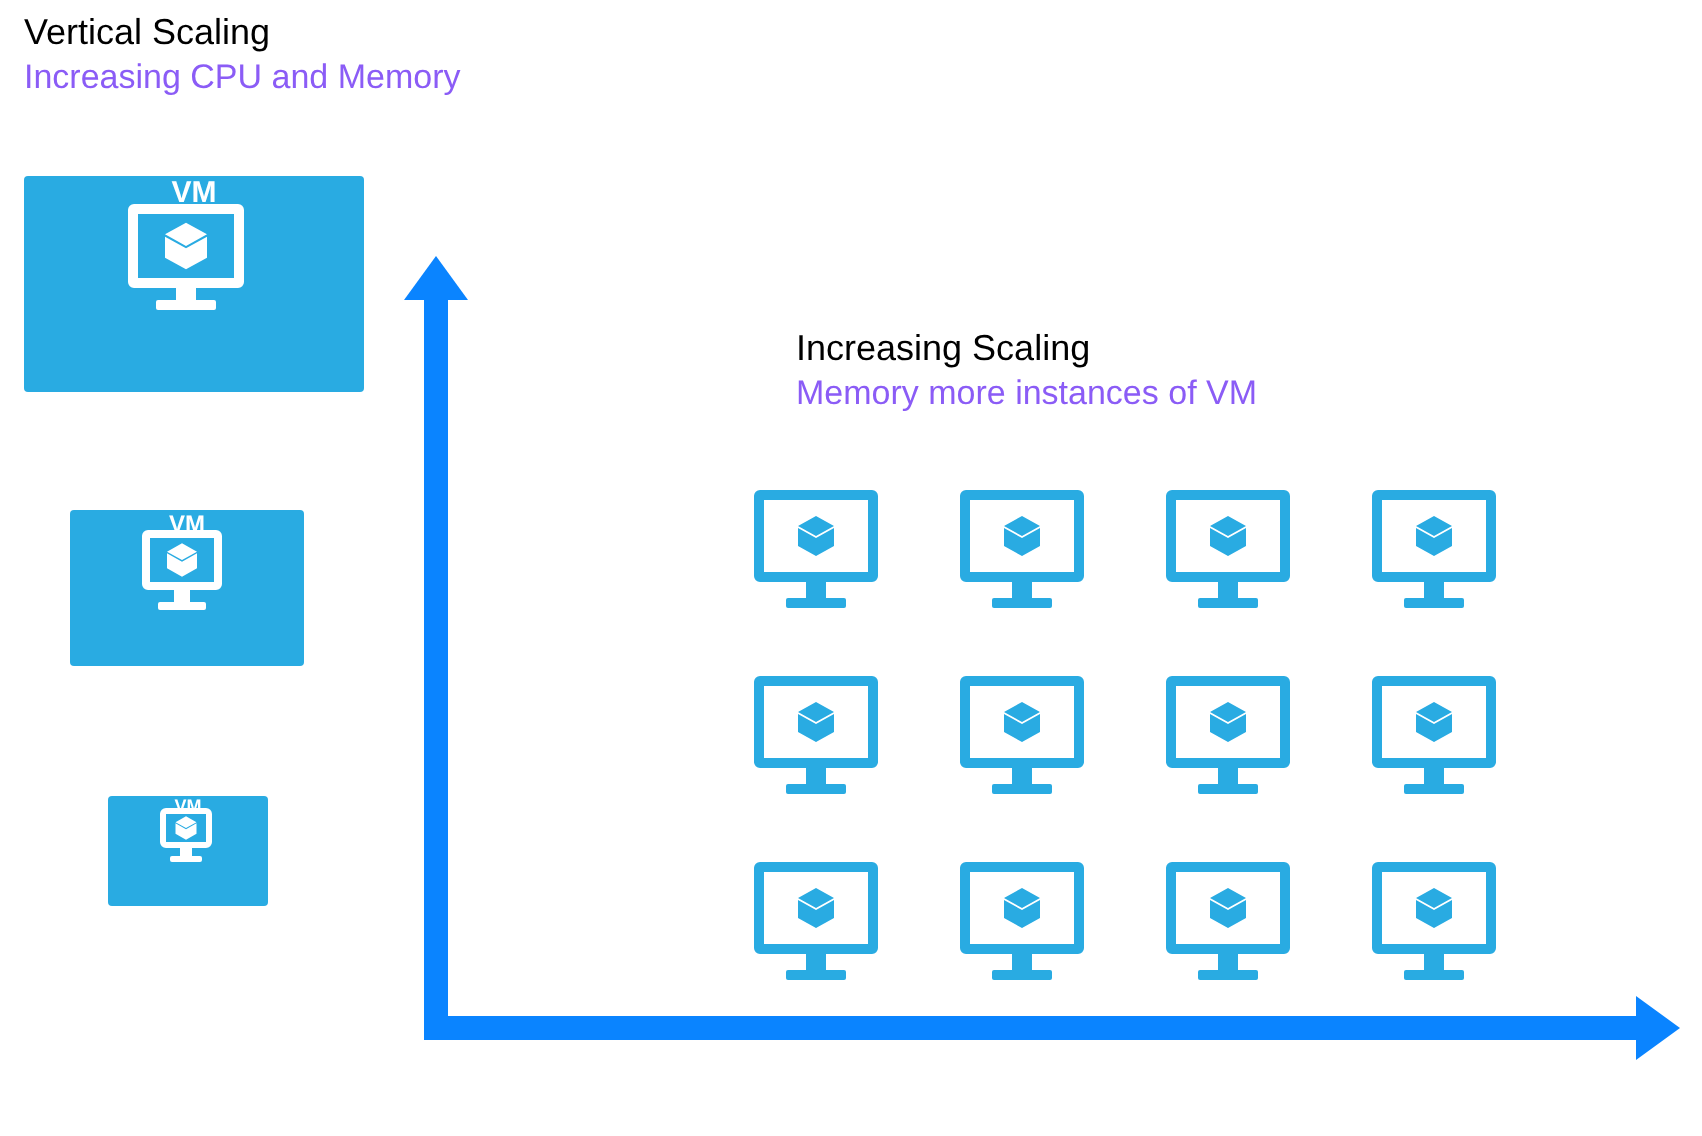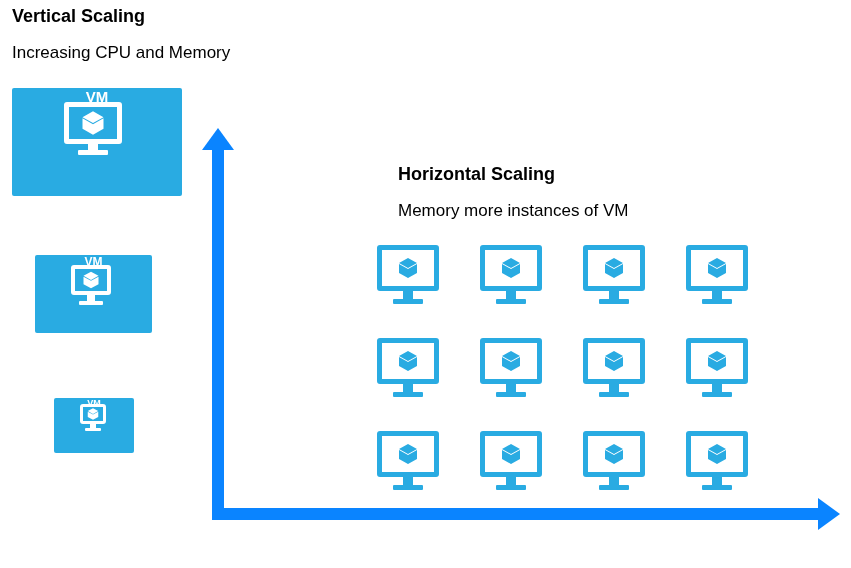--- a/index.html
+++ b/index.html
@@ -8,22 +8,22 @@
     width: 851px;
     height: 568px;
     position: relative;
     background: #fff;
   }
   .header {
     position: absolute;
     top: 6px;
     left: 12px;
   }
-  .title { font-size: 18px; font-weight: bold; color: #000; }
-  .subtitle { font-size: 17px; color: #000000; margin-top: 16px; }
+  .title { font-size: 18px; font-weight: normal; color: #000; }
+  .subtitle { font-size: 17px; color: #8b5cf6; margin-top: 2px; }
 
   .hheader {
     position: absolute;
     top: 164px;
     left: 398px;
   }
 
   
   .vm-solid {
     position: absolute;
@@ -174,21 +174,21 @@
 </style>
 </head>
 <body>
 
 <div class="header">
   <div class="title">Vertical Scaling</div>
   <div class="subtitle">Increasing CPU and Memory</div>
 </div>
 
 <div class="hheader">
-  <div class="title">Horizontal Scaling</div>
+  <div class="title">Increasing Scaling</div>
   <div class="subtitle">Memory more instances of VM</div>
 </div>
 
 <div class="vm-solid vm-large">
   <div class="mon-inv">
     <svg class="cube" viewBox="0 0 24 24" style="width:28px;height:28px;">
       <path fill="#fff" d="M12 2 L21 7 L12 12 L3 7 Z M3 8 L12 13 L12 22 L3 17 Z M21 8 L21 17 L12 22 L12 13 Z"></path>
     </svg>
   </div>
   <div class="label">VM</div>

